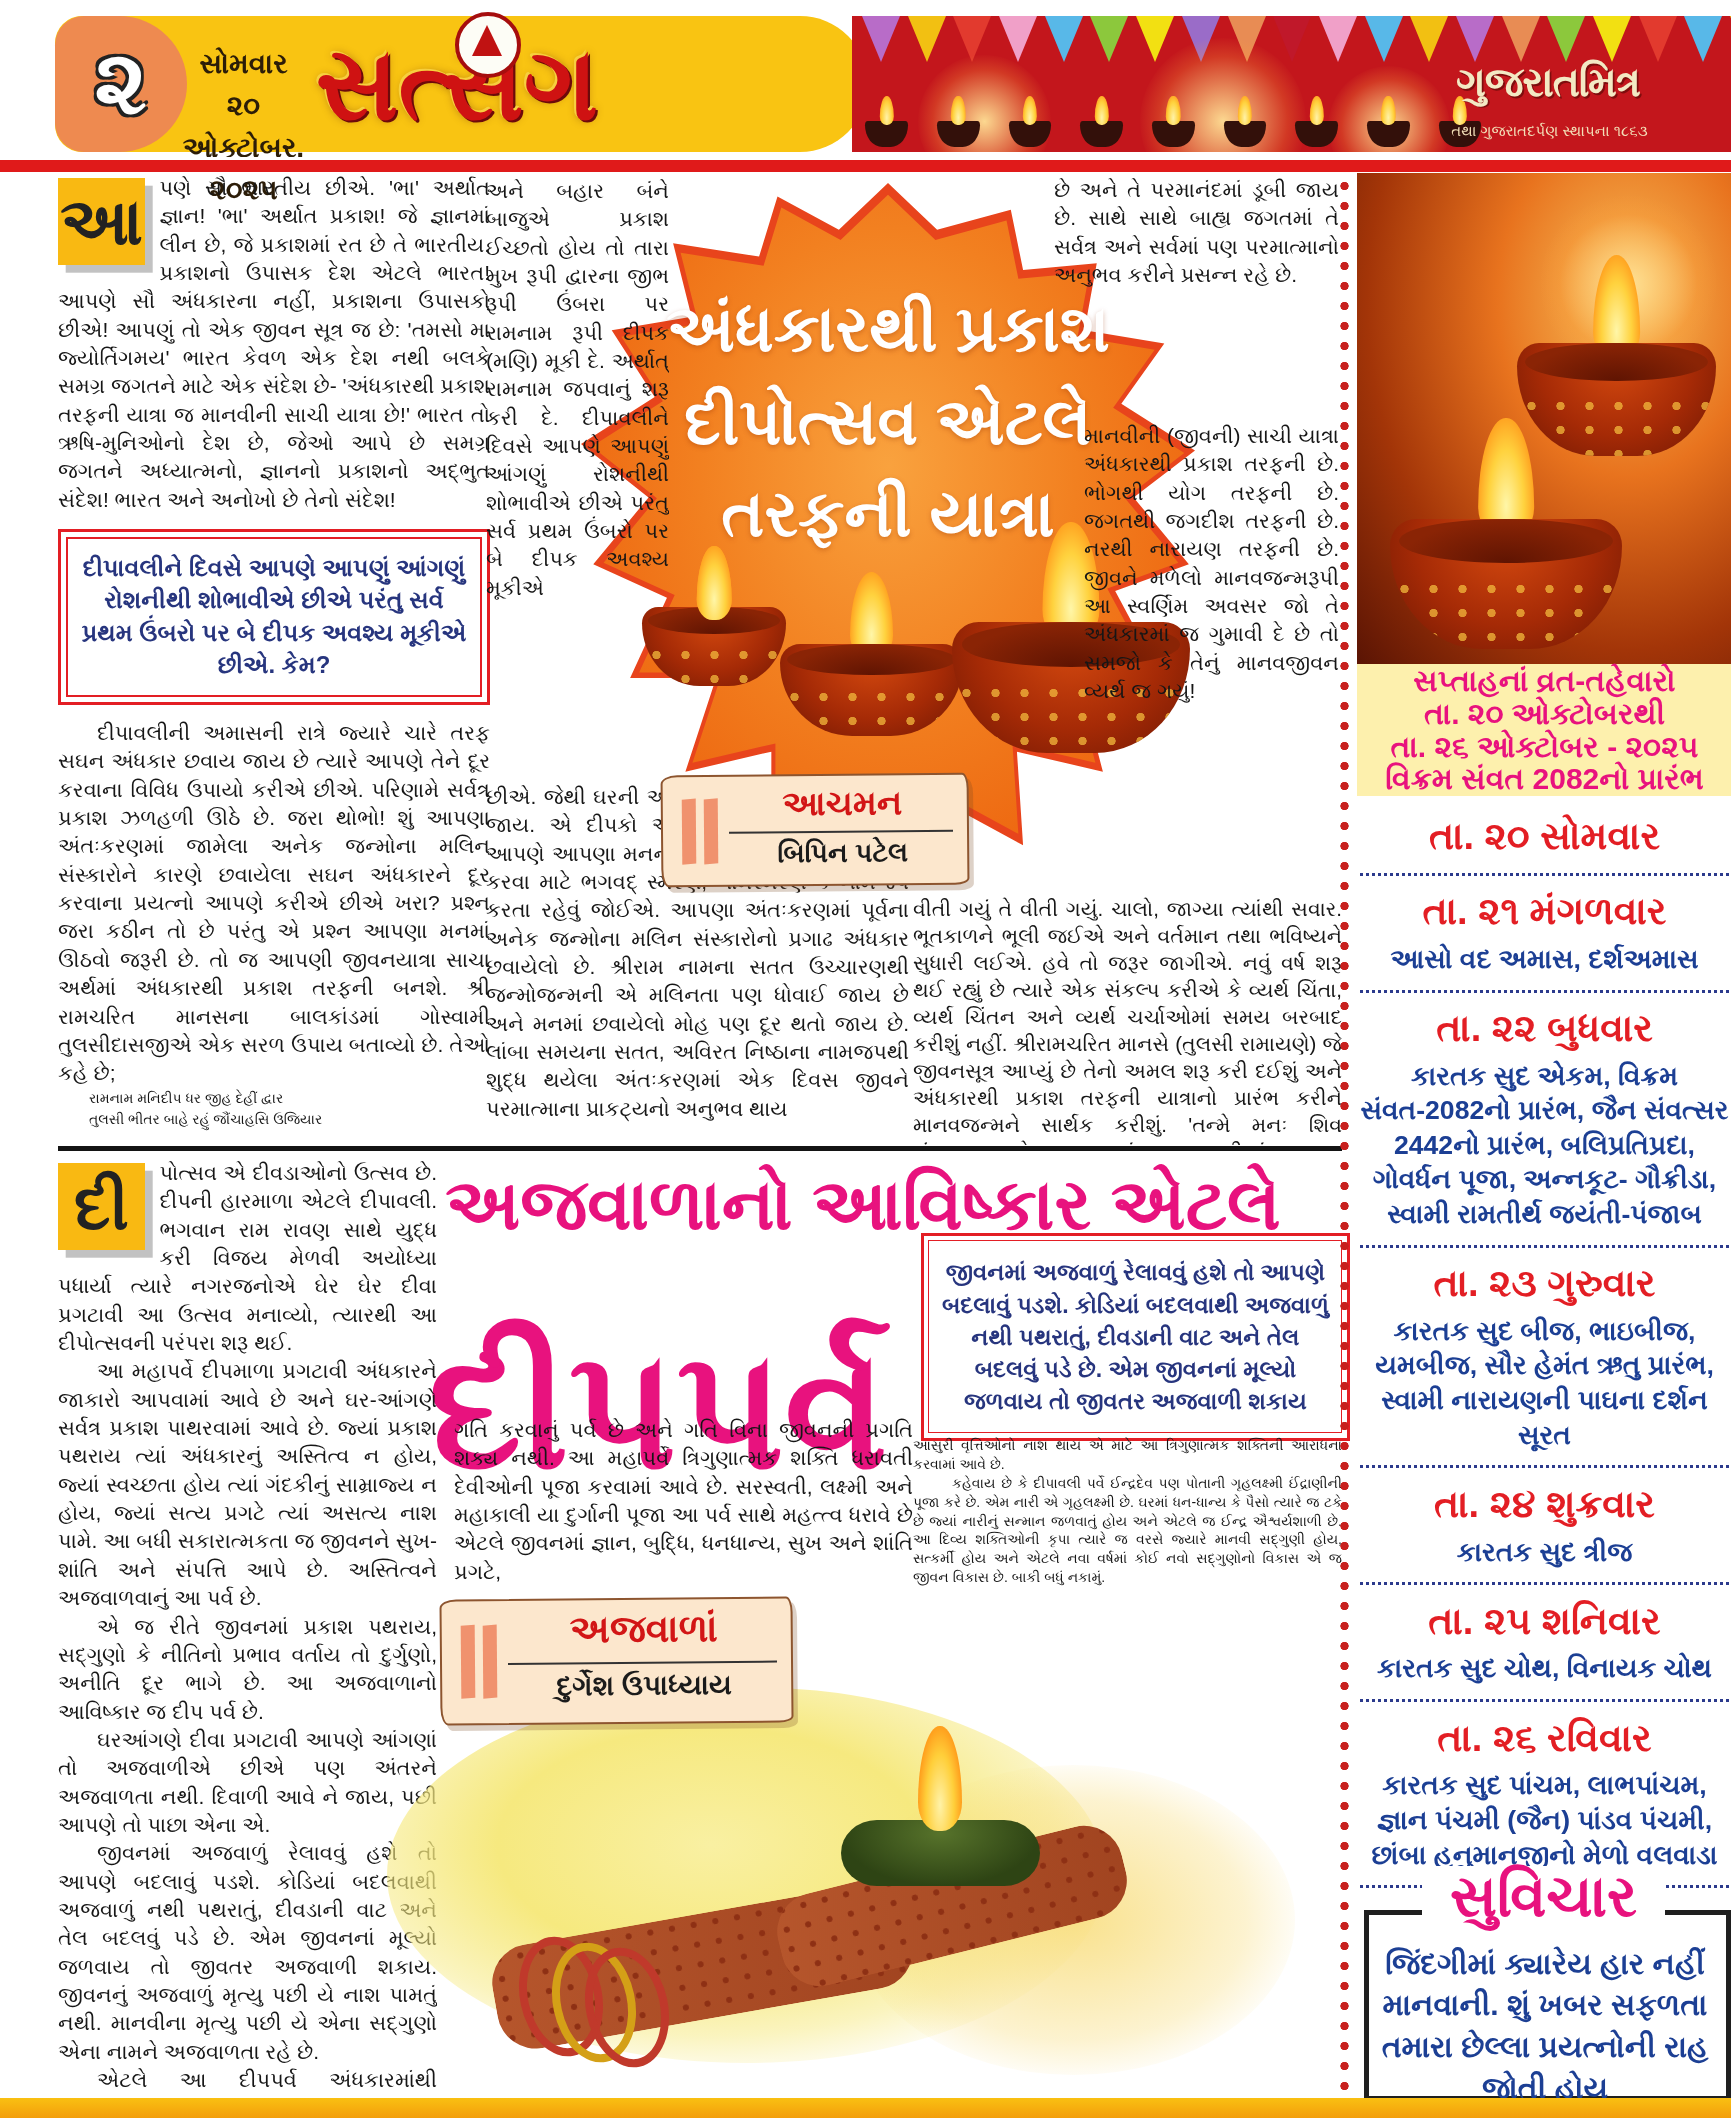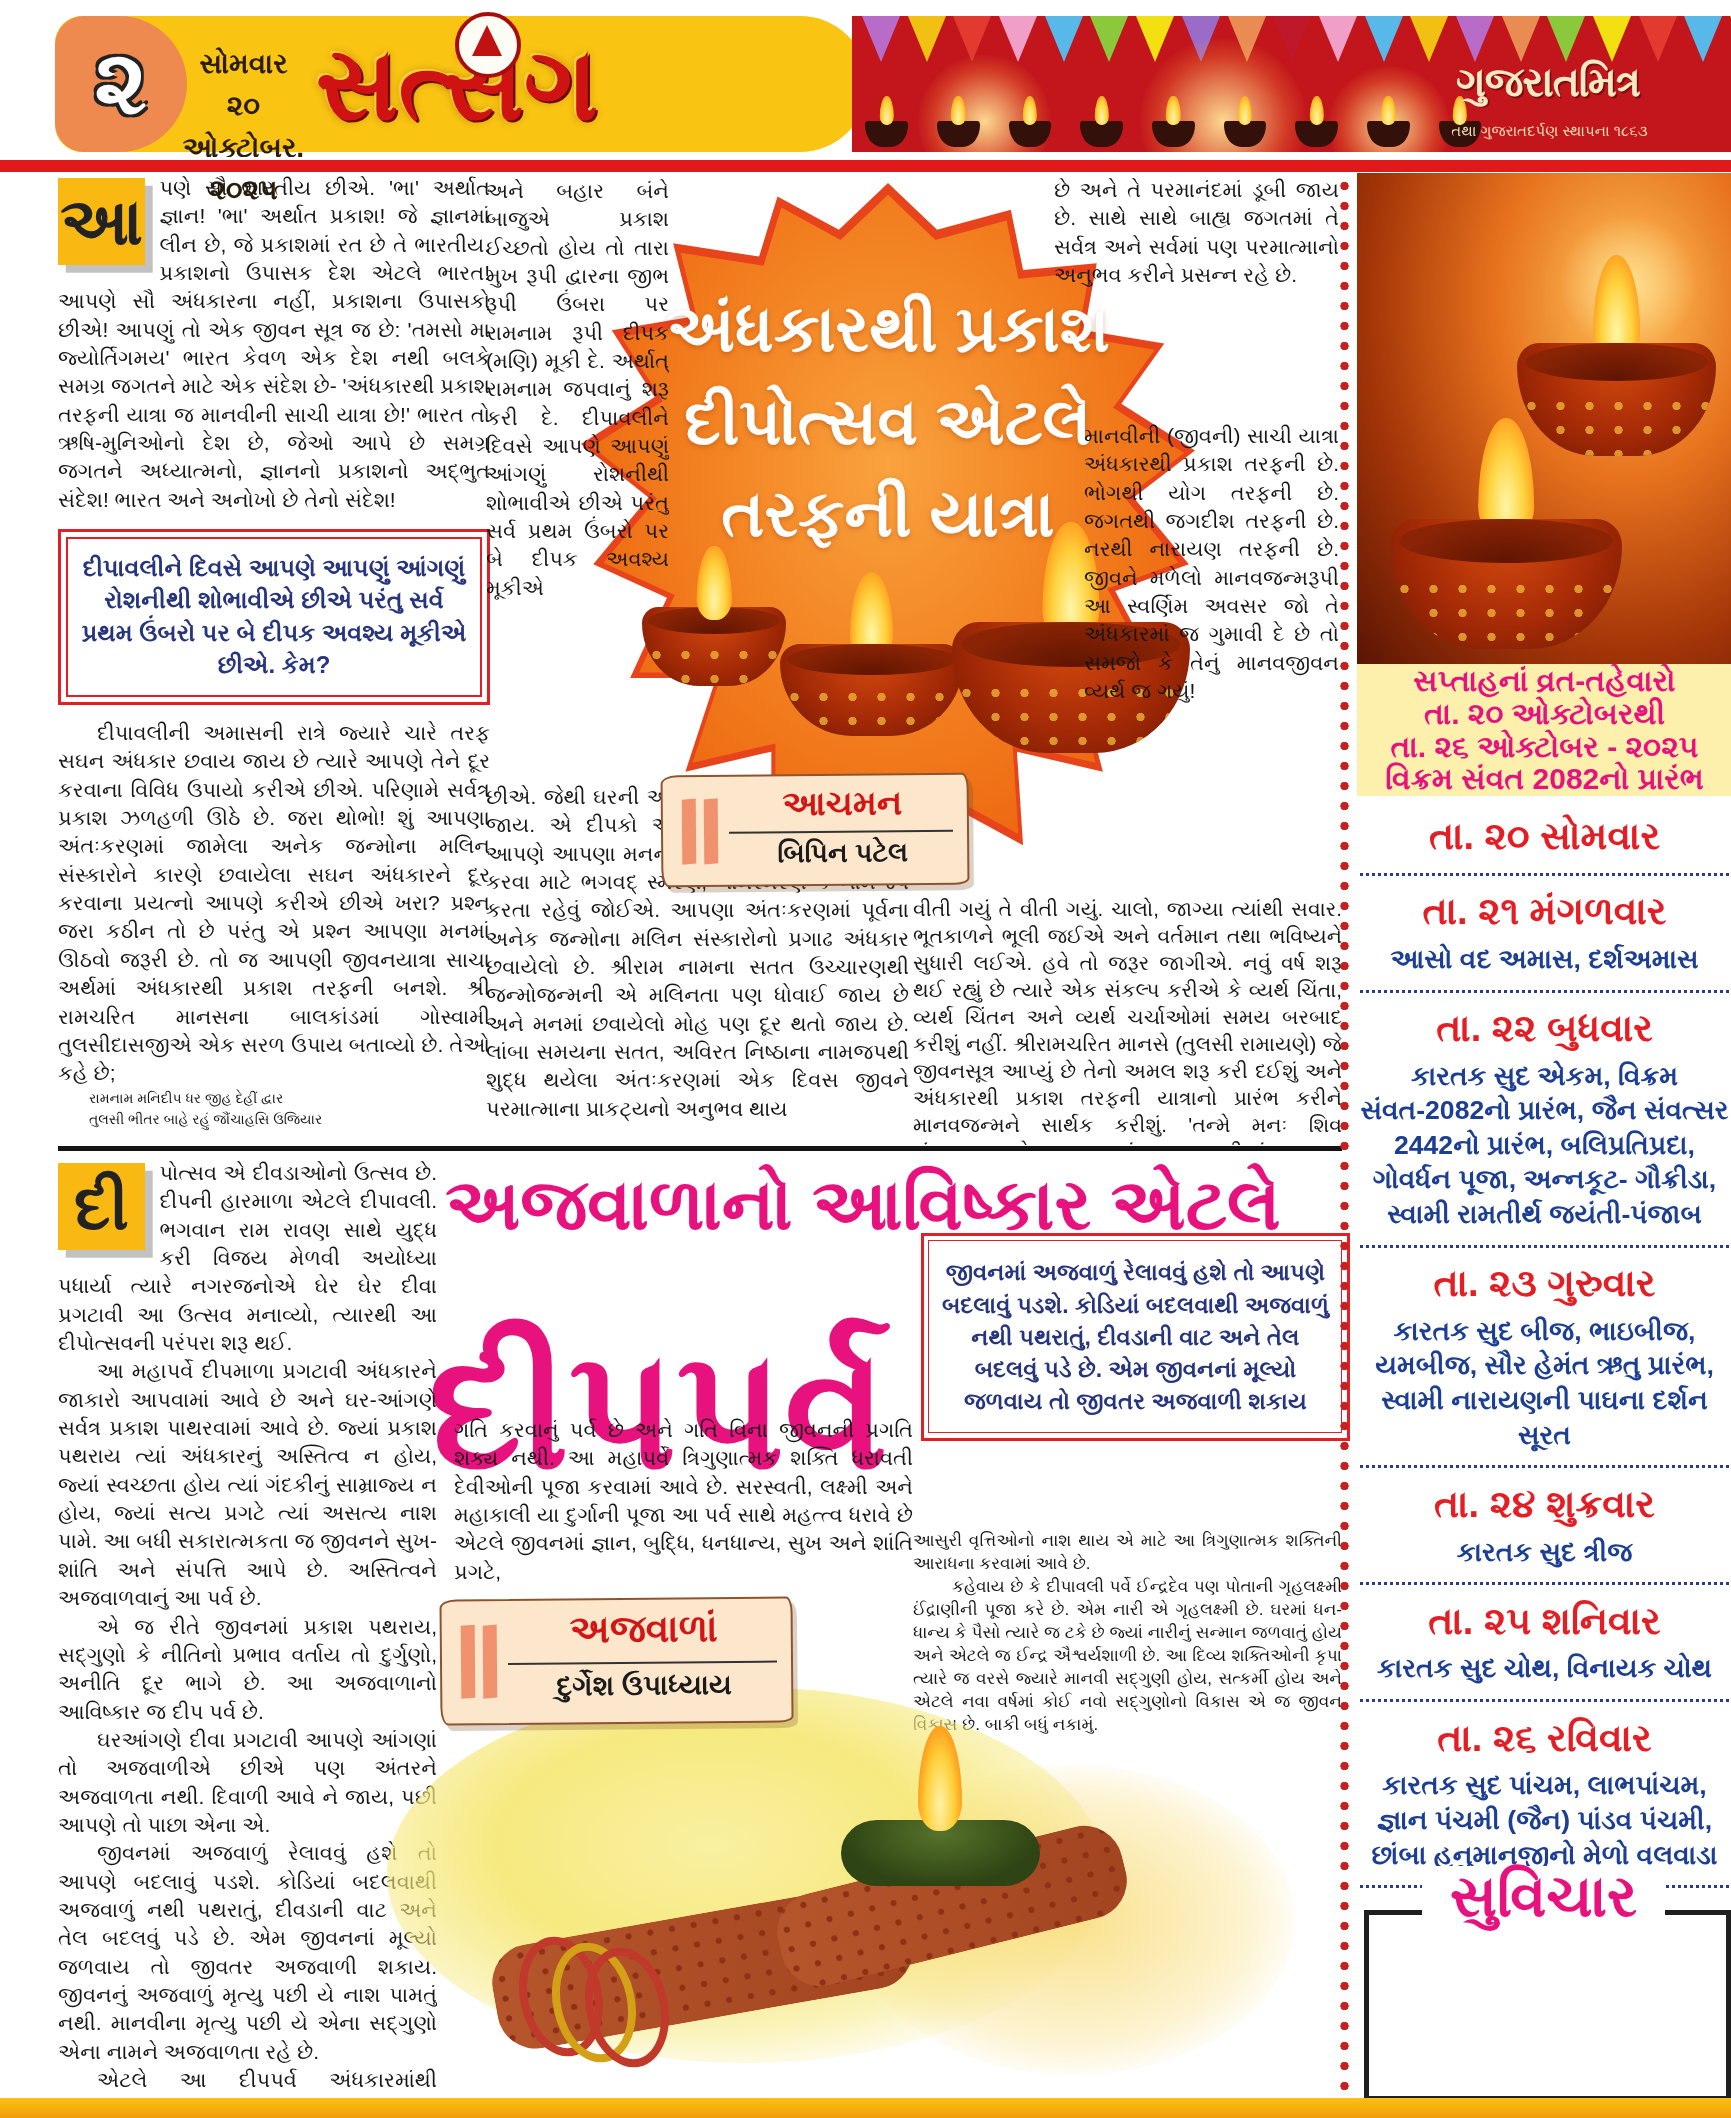--- a/index.html
+++ b/index.html
@@ -300,21 +300,21 @@
   <div class="abs tornbox" style="left:440px;top:1598px;width:349px;height:122px;z-index:6;">
     <div class="tbars">
         <i></i>
         <i></i>
       </div>
     <div class="tb-title" style="font-size:38px;">અજવાળાં</div>
     <div class="tb-line" style="top:62px;"></div>
     <div class="tb-name" style="top:70px;font-size:28px;">દુર્ગેશ ઉપાધ્યાય</div>
   </div>
 
-  <div class="abs bt" style="left:913px;top:1530px;width:429px;height:382px;font-size:17px;">
+  <div class="abs bt" style="left:913px;top:1436px;width:429px;height:382px;font-size:14px;">
     <div>આસુરી વૃત્તિઓનો નાશ થાય એ માટે આ ત્રિગુણાત્મક શક્તિની આરાધના કરવામાં આવે છે.</div>
     <div style="text-indent:39px;">કહેવાય છે કે દીપાવલી પર્વે ઈન્દ્રદેવ પણ પોતાની ગૃહલક્ષ્મી ઈંદ્રાણીની પૂજા કરે છે. એમ નારી એ ગૃહલક્ષ્મી છે. ઘરમાં ધન-ધાન્ય કે પૈસો ત્યારે જ ટકે છે જ્યાં નારીનું સન્માન જળવાતું હોય અને એટલે જ ઈન્દ્ર ઐશ્વર્યશાળી છે. આ દિવ્ય શક્તિઓની કૃપા ત્યારે જ વરસે જ્યારે માનવી સદ્ગુણી હોય, સત્કર્મી હોય અને એટલે નવા વર્ષમાં કોઈ નવો સદ્ગુણોનો વિકાસ એ જ જીવન વિકાસ છે. બાકી બધું નકામું.</div>
   </div>
 
   <div class="abs illus">
     <div class="blob" style="left:33px;top:11px;width:719px;height:376px;background:radial-gradient(ellipse at 45% 42%,#f9f0a2 0%,#f6e97f 38%,rgba(246,233,127,.5) 62%,rgba(246,233,127,0) 78%);"></div>
     <div class="blob" style="left:498px;top:89px;width:443px;height:310px;background:radial-gradient(ellipse at 50% 50%,rgba(248,220,120,.85) 0%,rgba(248,220,120,.35) 55%,rgba(248,220,120,0) 75%);"></div>
     <div class="hand" style="left:138px;top:238px;width:421px;height:105px;transform:rotate(-10deg);"></div>
     <div class="hand" style="left:421px;top:183px;width:354px;height:94px;transform:rotate(-14deg);"></div>
     <div class="bangle" style="left:166px;top:260px;width:66px;height:105px;transform:rotate(-12deg);"></div>
@@ -384,16 +384,17 @@
 
       <div>
         <div class="day-title">તા. ૨૬ રવિવાર</div>
         <div class="day-text">કારતક સુદ પાંચમ, લાભપાંચમ, જ્ઞાન પંચમી (જૈન) પાંડવ પંચમી, છાંબા હનુમાનજીનો મેળો વલવાડા</div>
         <div class="day-div"></div>
       </div>
     </div>
 
   <div class="abs suvi-box"></div>
   <div class="abs suvi-title">સુવિચાર</div>
+  <div class="abs suvi-text">જિંદગીમાં ક્યારેય હાર નહીં માનવાની. શું ખબર સફળતા તમારા છેલ્લા પ્રયત્નોની રાહ જોતી હોય</div>
 
   <div class="abs bot-bar"></div>
 </div>
 
 
 </body></html>

